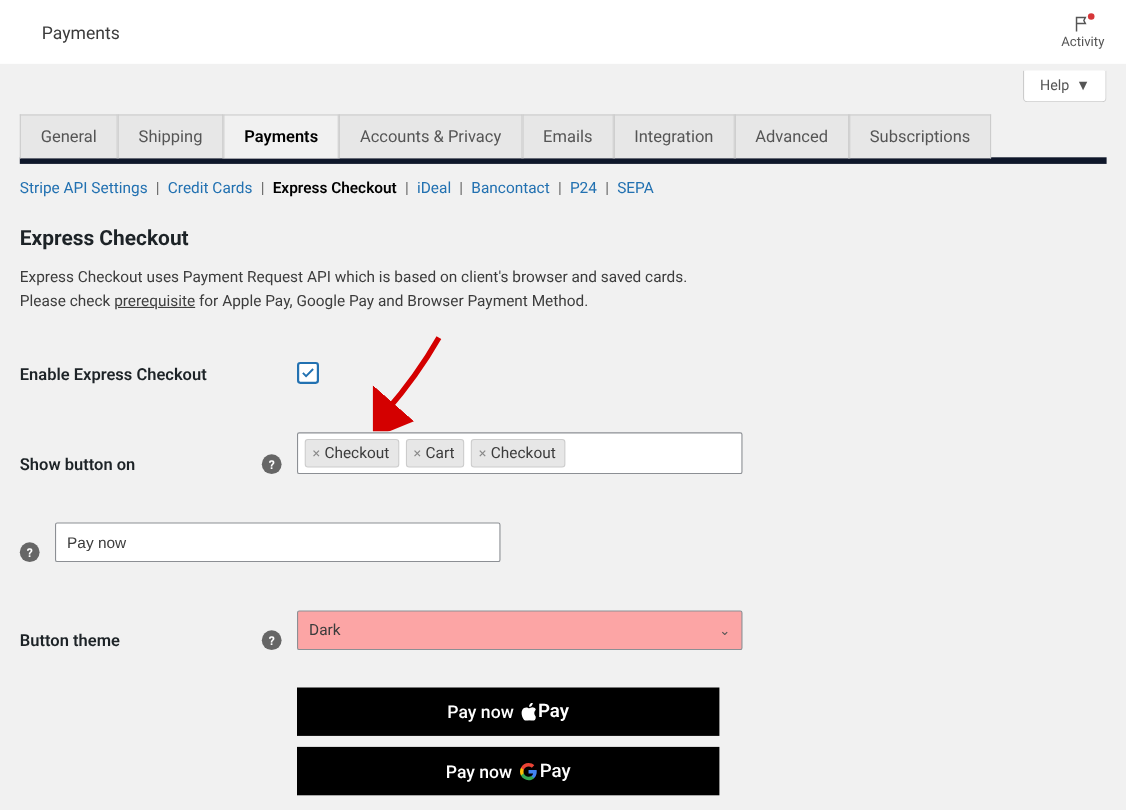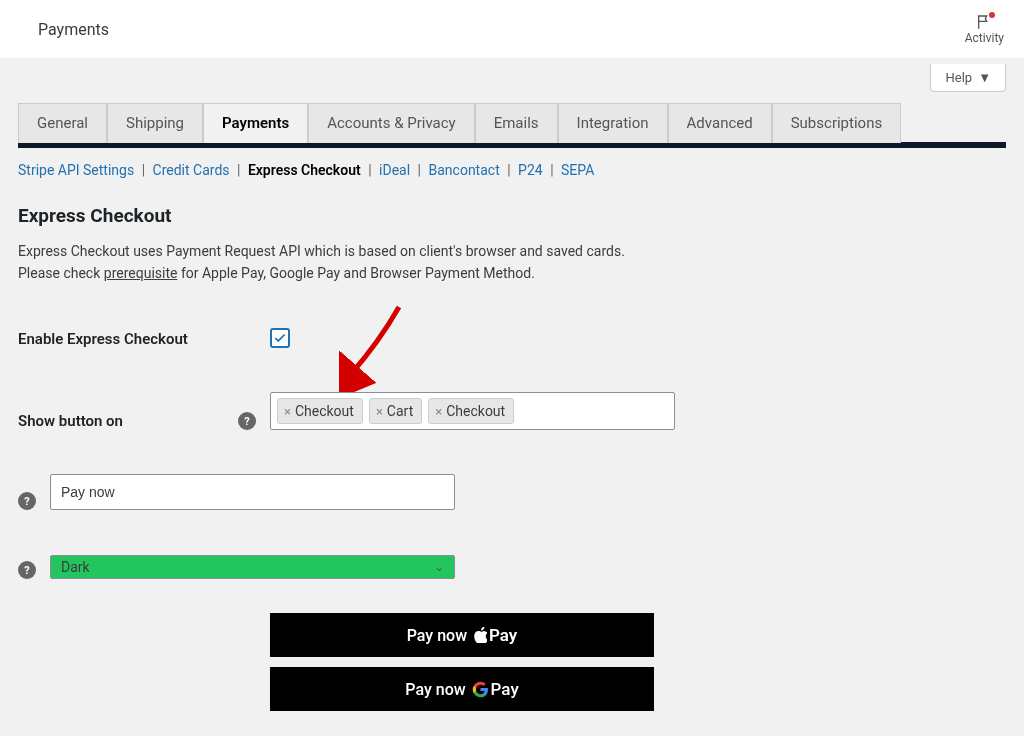--- a/index.html
+++ b/index.html
@@ -140,21 +140,21 @@
     background: #e7e7e7; border: 1px solid #ccc; color: #3c3c3c;
     padding: 3px 8px 3px 6px; border-radius: 3px; font-size: 14px;
     display:flex; align-items:center; gap:4px;
   }
   .tag .x { color:#888; font-size:13px; cursor:pointer; }
   .text-input {
     width: 405px; height: 36px; border:1px solid #8c8f94; background:#fff;
     border-radius:2px; padding: 0 10px; font-size:14px; color:#3c3c3c;
   }
   .select {
-    width: 405px; height: 24px; border:1px solid #8c8f94; background:#22c55e;
+    width: 405px; height: 36px; border:1px solid #8c8f94; background:#fca5a5;
     border-radius:2px; padding: 0 10px; font-size:14px; color:#3c3c3c;
     display:flex; align-items:center; justify-content:space-between;
     cursor:pointer;
   }
   .preview-area { margin-left: 252px; display:flex; flex-direction:column; gap:10px; }
   .pay-btn {
     width: 384px; height: 44px; background:#000; color:#fff;
     display:flex; align-items:center; justify-content:center;
     font-size:16px; font-weight:500; gap:6px; cursor:pointer;
   }
@@ -252,20 +252,21 @@
     </div>
 
     <div class="form-row">
       <div class="help-icon">?</div>
       <div class="field">
         <input class="text-input" value="Pay now" style="">
       </div>
     </div>
 
     <div class="form-row tight">
+      <div class="form-label">Button theme</div>
       <div class="help-icon">?</div>
       <div class="field">
         <div class="select">
           <span>Dark</span>
           <span style="color:#555;font-size:12px;">⌄</span>
         </div>
       </div>
     </div>
 
   </div>

